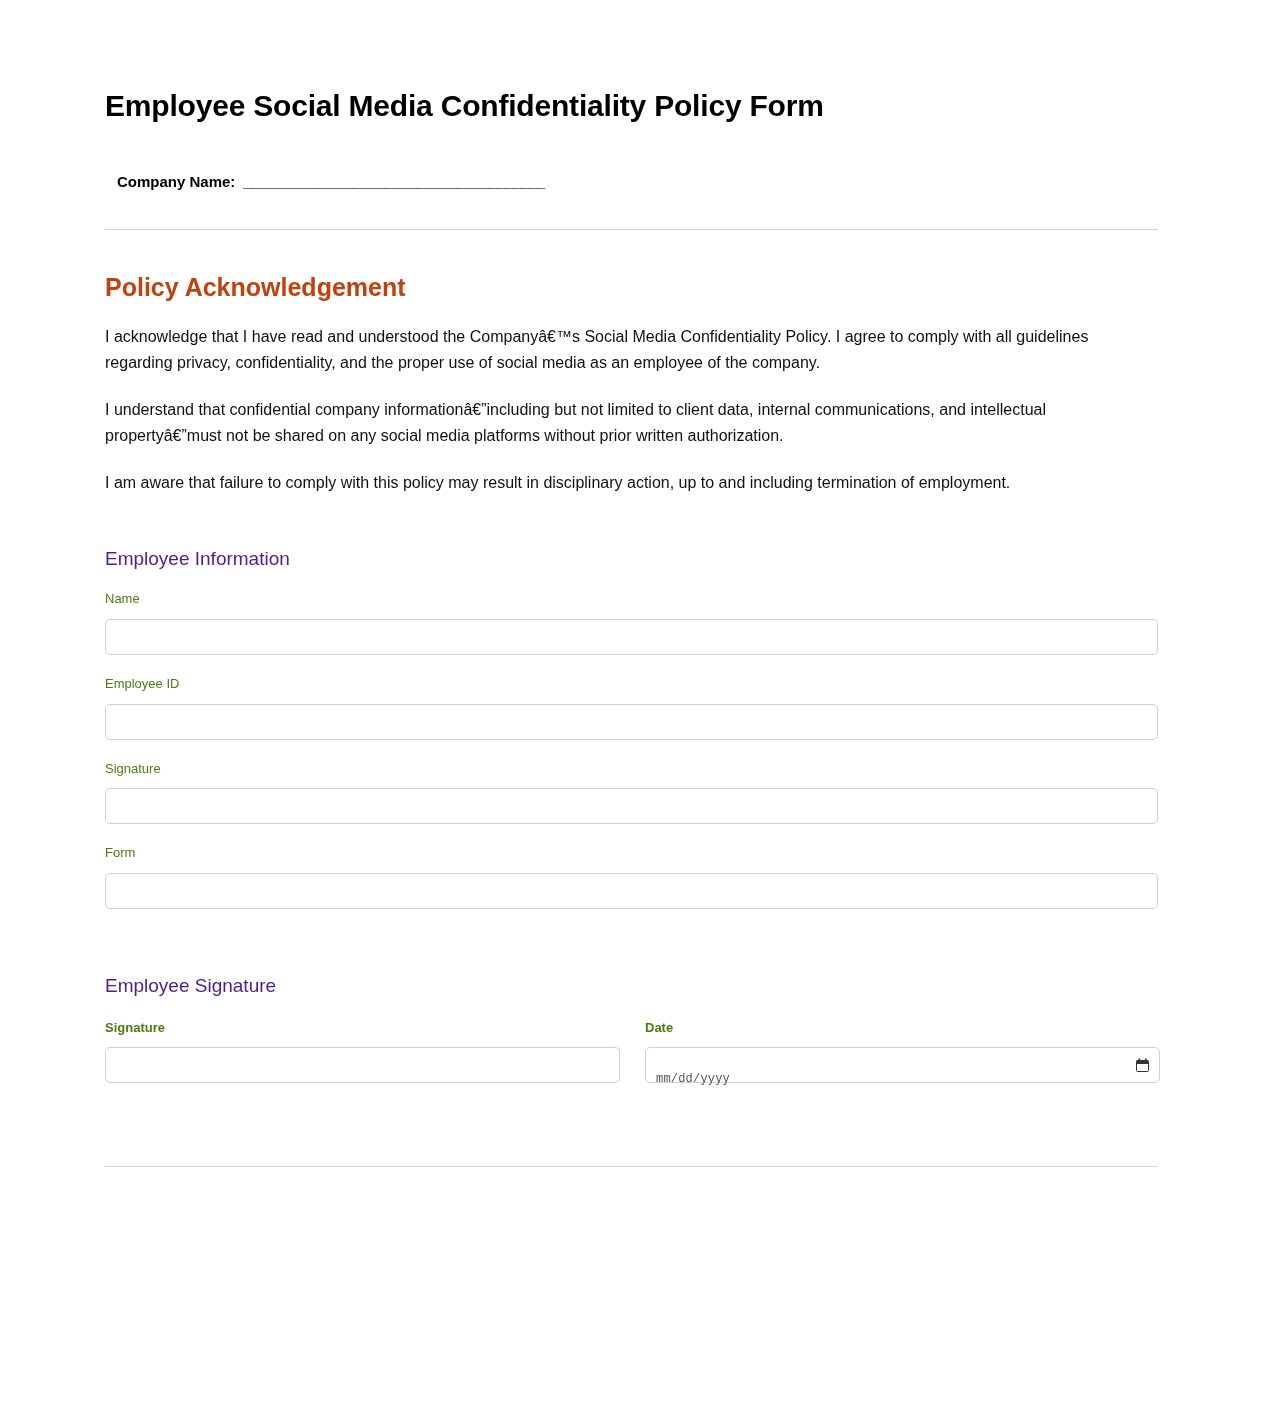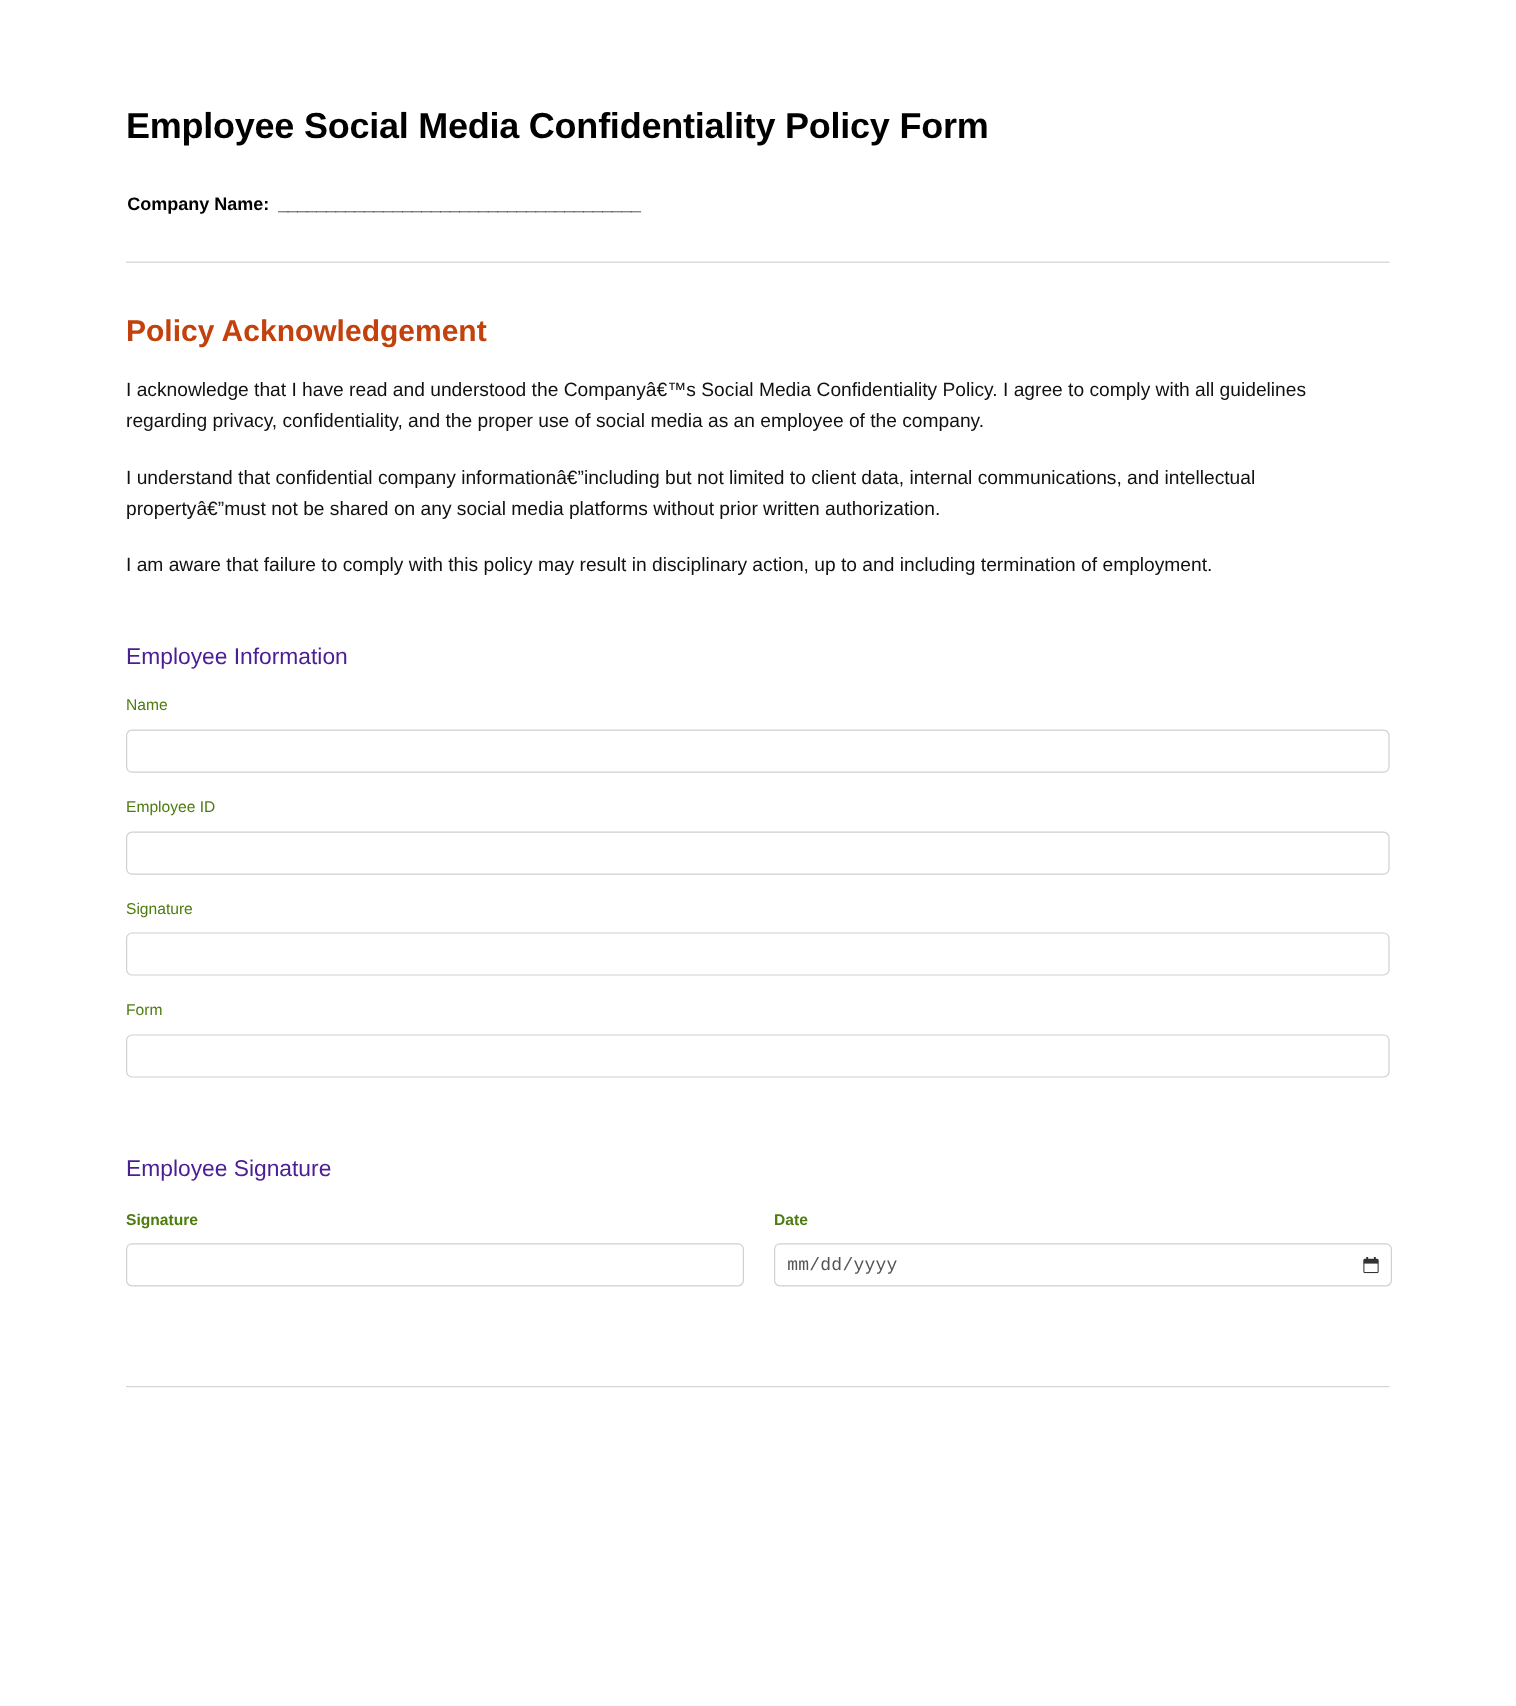--- a/index.html
+++ b/index.html
@@ -22,21 +22,21 @@
   .form-title {
     margin: 0;
     padding-top: 88px;
     font-size: 30px;
     line-height: 1.2;
     font-weight: bold;
     letter-spacing: -0.2px;
     color: #000;
   }
   .company-line {
-    margin: 1px;
+    margin: 12px;
     padding-top: 37px;
     font-size: 15px;
     font-weight: bold;
     color: #000;
     white-space: pre;
   }
   .company-rule {
     font-weight: bold;
     letter-spacing: -0.4px;
   }
@@ -103,26 +103,26 @@
   }
   .sig-col .field-label { margin-bottom: 12px; font-weight: bold; }
   .date-wrap { position: relative; }
   .date-input {
     padding-right: 36px;
     font-size: 14px;
   }
   .date-placeholder {
     position: absolute;
     left: 11px;
-    top: 0;
+    top: 14px;
     height: 36px;
     display: flex;
     align-items: center;
     font-family: "Liberation Mono", monospace;
-    font-size: 15px;
+    font-size: 12px;
     letter-spacing: 0.2px;
     color: #555;
     pointer-events: none;
   }
   .calendar-icon {
     position: absolute;
     right: 11px;
     top: 0;
     height: 36px;
     display: flex;

